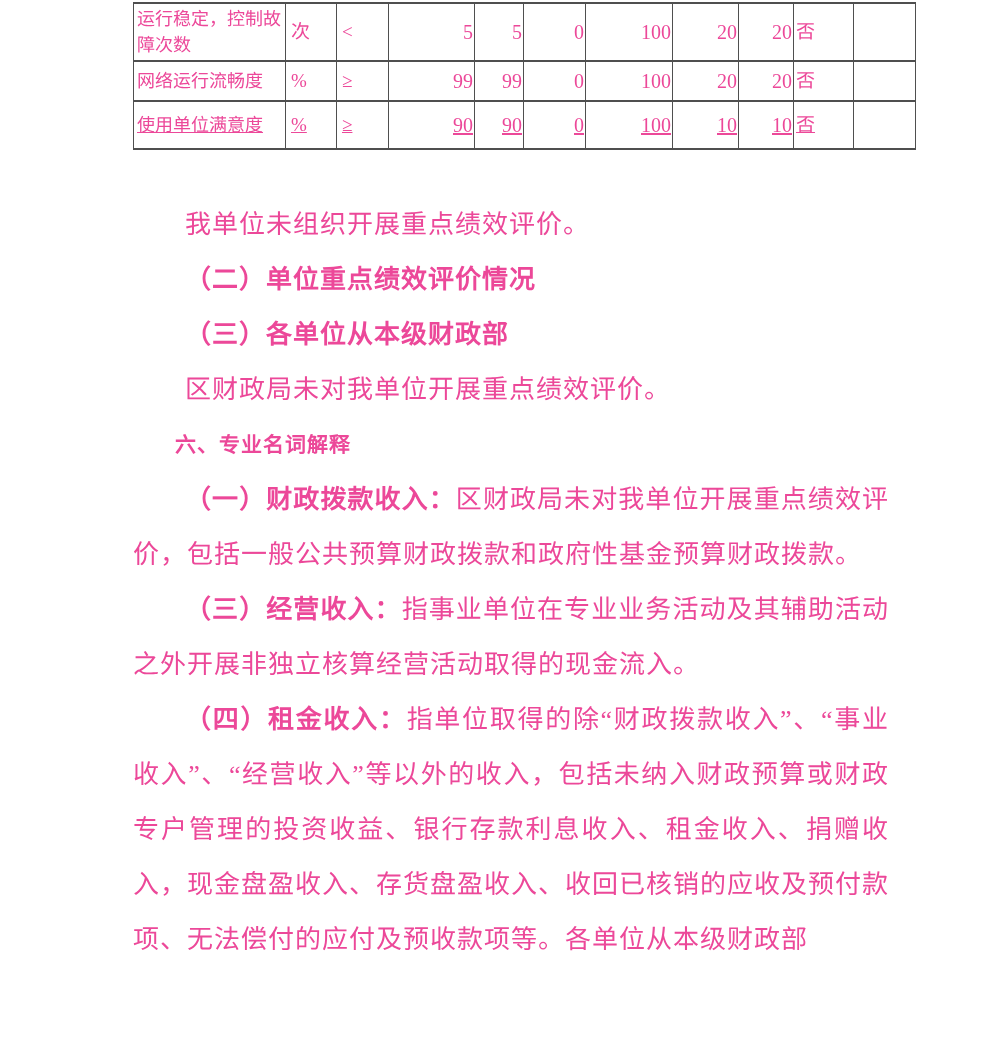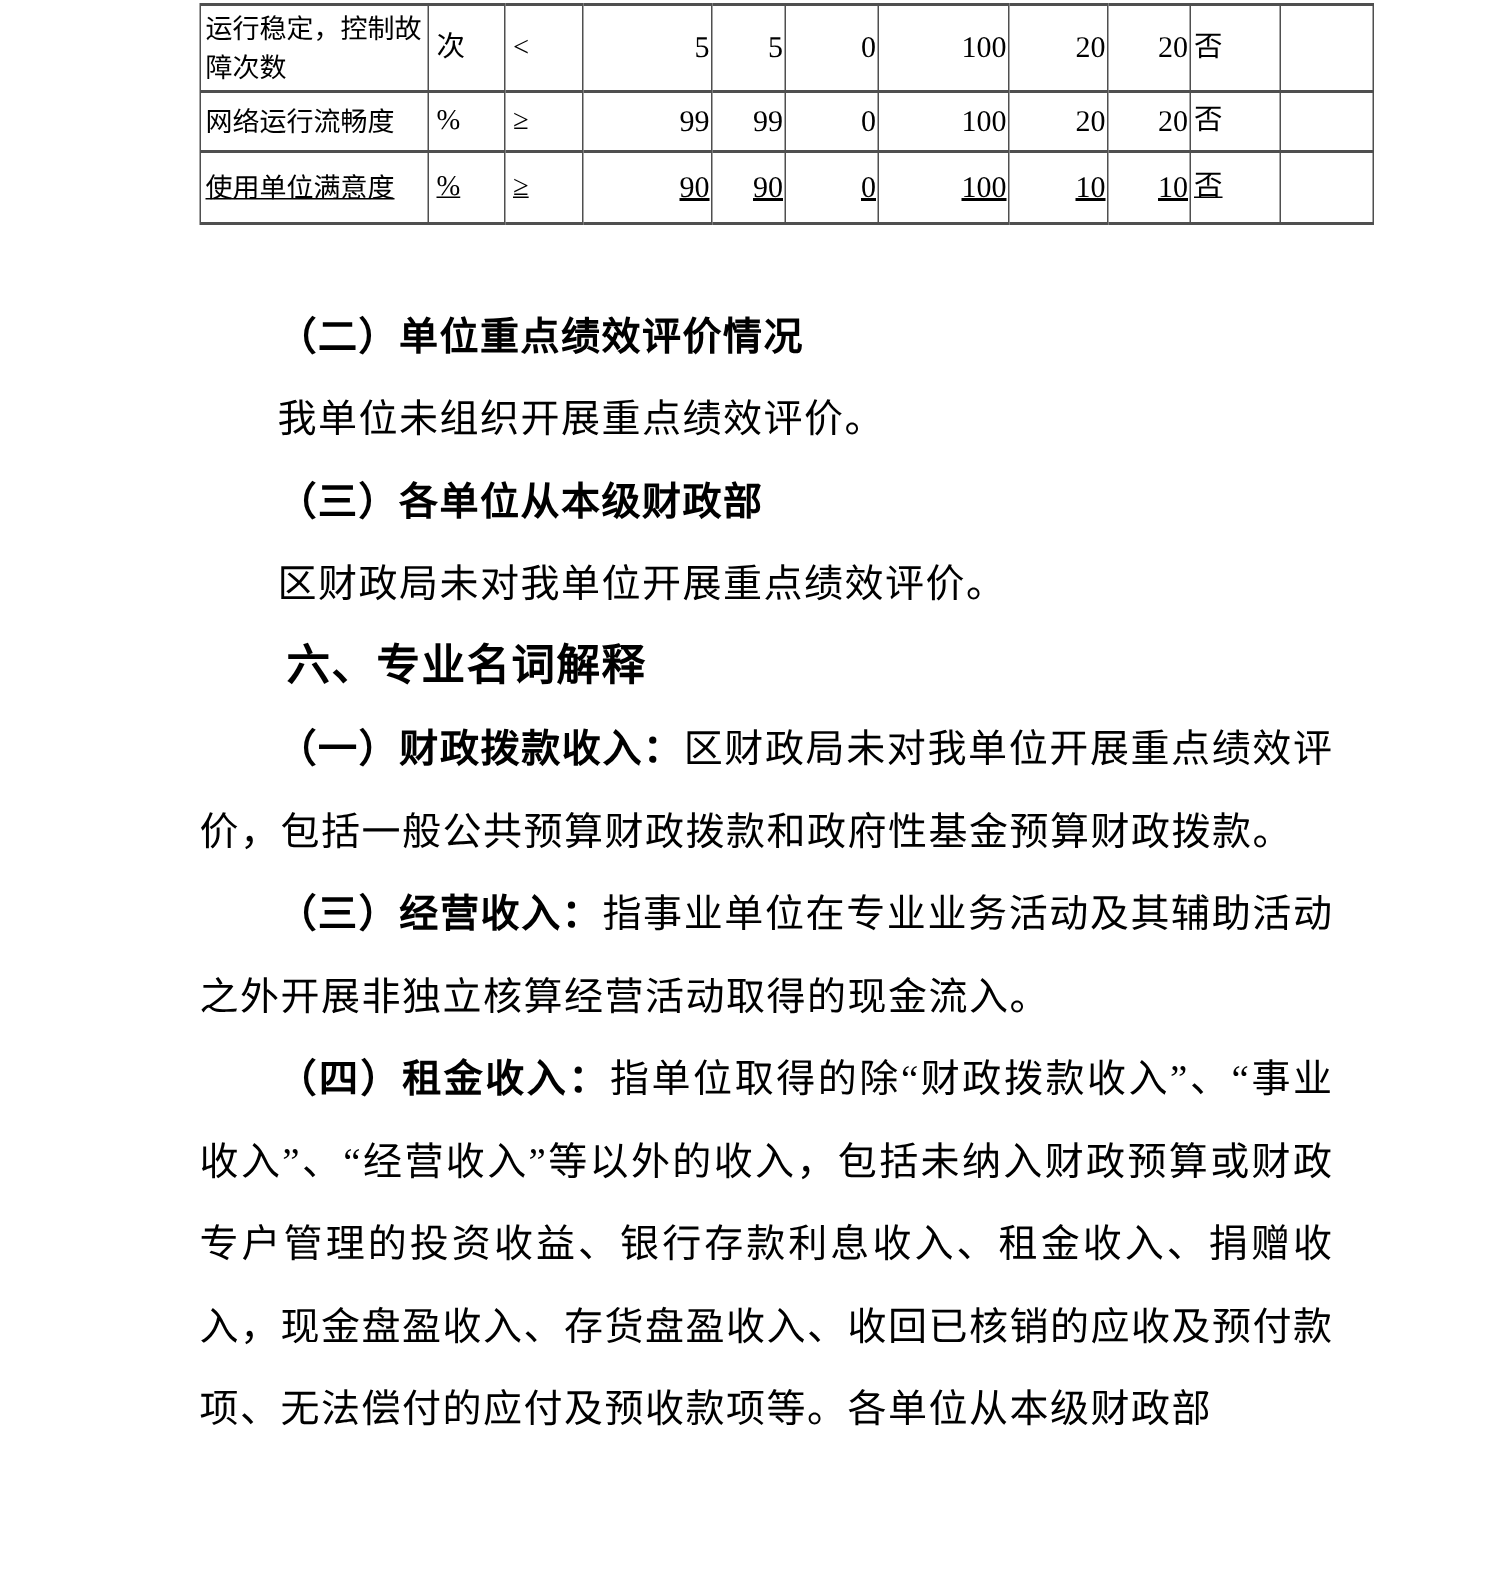--- a/index.html
+++ b/index.html
@@ -2,21 +2,21 @@
 <html lang="zh-CN"><head>
 <meta charset="utf-8">
 <style>
   html, body { margin: 0; padding: 0; background: #fff; }
   .page {
     position: relative;
     width: 1000px;
     height: 1061px;
     background: #ffffff;
     overflow: hidden;
-    color: #000000;
+    color: #ec4899;
     font-family: "Liberation Serif", "DejaVu Serif", serif;
   }
 
   
   .perf-table {
     position: absolute;
     left: 133px;
     top: 2px;
     width: 782px;
     border-collapse: collapse;
@@ -55,21 +55,21 @@
   .doc p { margin: 0; }
   .para {
     text-indent: 2em;
     text-align: justify;
   }
   .subheading-kai { font-weight: bold; }
   .heading-hei {
     text-indent: 2em;
     font-family: "Liberation Sans", "DejaVu Sans", sans-serif;
     font-weight: bold;
-    font-size: 29px;
+    font-size: 21px;
   }
   .term { font-weight: bold; }
 </style>
 </head>
 <body>
 
 <div class="page">
 
   <table class="perf-table">
     <colgroup>
@@ -122,22 +122,22 @@
           <td class="c6 num">100</td>
           <td class="c7 num">10</td>
           <td class="c8 num">10</td>
           <td class="c9">否</td>
           <td class="c10"></td>
         </tr>
       </tbody>
   </table>
 
   <div class="doc" id="doc-body">
+      <p class="para">我单位未组织开展重点绩效评价。</p>
       <p class="para subheading-kai">（二）单位重点绩效评价情况</p>
-      <p class="para">我单位未组织开展重点绩效评价。</p>
       <p class="para subheading-kai">（三）各单位从本级财政部</p>
       <p class="para">区财政局未对我单位开展重点绩效评价。</p>
       <p class="heading-hei">六、专业名词解释</p>
       <p class="para"><span class="term">（一）财政拨款收入：</span><span>区财政局未对我单位开展重点绩效评价，包括一般公共预算财政拨款和政府性基金预算财政拨款。</span></p>
       <p class="para"><span class="term">（三）经营收入：</span><span>指事业单位在专业业务活动及其辅助活动之外开展非独立核算经营活动取得的现金流入。</span></p>
       <p class="para"><span class="term">（四）租金收入：</span><span>指单位取得的除“财政拨款收入”、“事业收入”、“经营收入”等以外的收入，包括未纳入财政预算或财政专户管理的投资收益、银行存款利息收入、租金收入、捐赠收入，现金盘盈收入、存货盘盈收入、收回已核销的应收及预付款项、无法偿付的应付及预收款项等。各单位从本级财政部</span></p>
     </div>
 
 </div>
 

